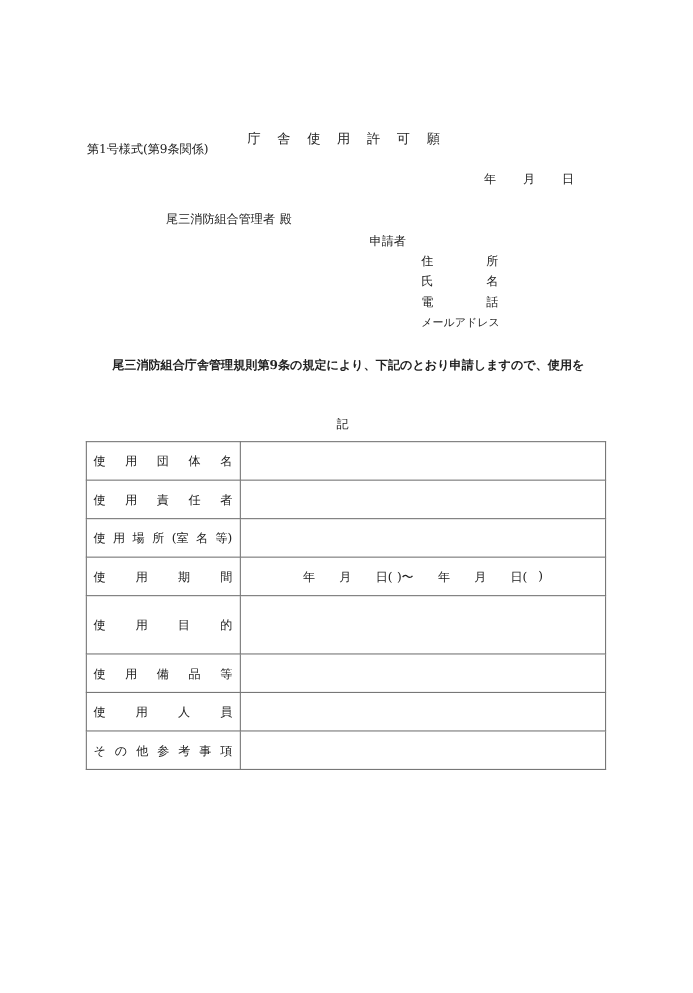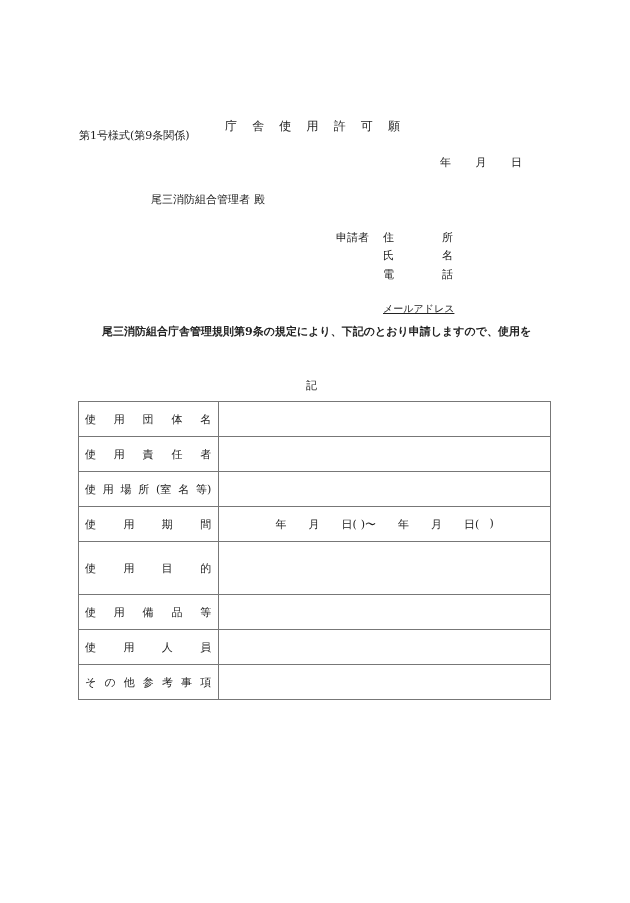--- a/index.html
+++ b/index.html
@@ -7,26 +7,26 @@
     width:630px; height:903px; background:#ffffff; position:relative; overflow:hidden;
     font-family:"DejaVu Serif", "Liberation Serif", serif; color:#222; font-size:11px;
   }
   .abs { position:absolute; white-space:nowrap; }
   .spread { display:flex; justify-content:space-between; }
   #form-number { left:79px; top:80px;margin-top:48px; }
   #doc-title { left:225px; top:118px; width:175px; font-size:12px; }
   #date-line { left:440px; top:155px; width:82px; }
   #addressee { left:103px; top:192px;margin-left:48px; }
   #addressee-suffix { left:254px; top:192px; }
-  #applicant-label { left:336px; top:230px; }
+  #applicant-label { left:336px; top:212px; }
   .app-field { left:383px; width:70px; }
   #app-addr { top:230px; }
   #app-name { top:248px; }
   #app-tel { top:267px; }
-  #app-mail { top:302px; font-size:10px;text-decoration:underline; }
+  #app-mail { top:286px; font-size:10px; }
   #body-text { left:84px; top:321px; width:470px; line-height:21px; white-space:normal;font-weight:bold; }
   #body-text .indent { padding-left:18px; }
   #ki { left:306px; top:378px; }
   table#form-table {
     position:absolute; left:78px; top:401px; width:473px; border-collapse:collapse;
     border:1.5px solid #6a6a6a;
   }
   #form-table td { border:1px solid #777; padding:0; }
   #form-table td.label { width:140px; }
   #form-table td.label .spread { padding:0 7px 0 6px; }

